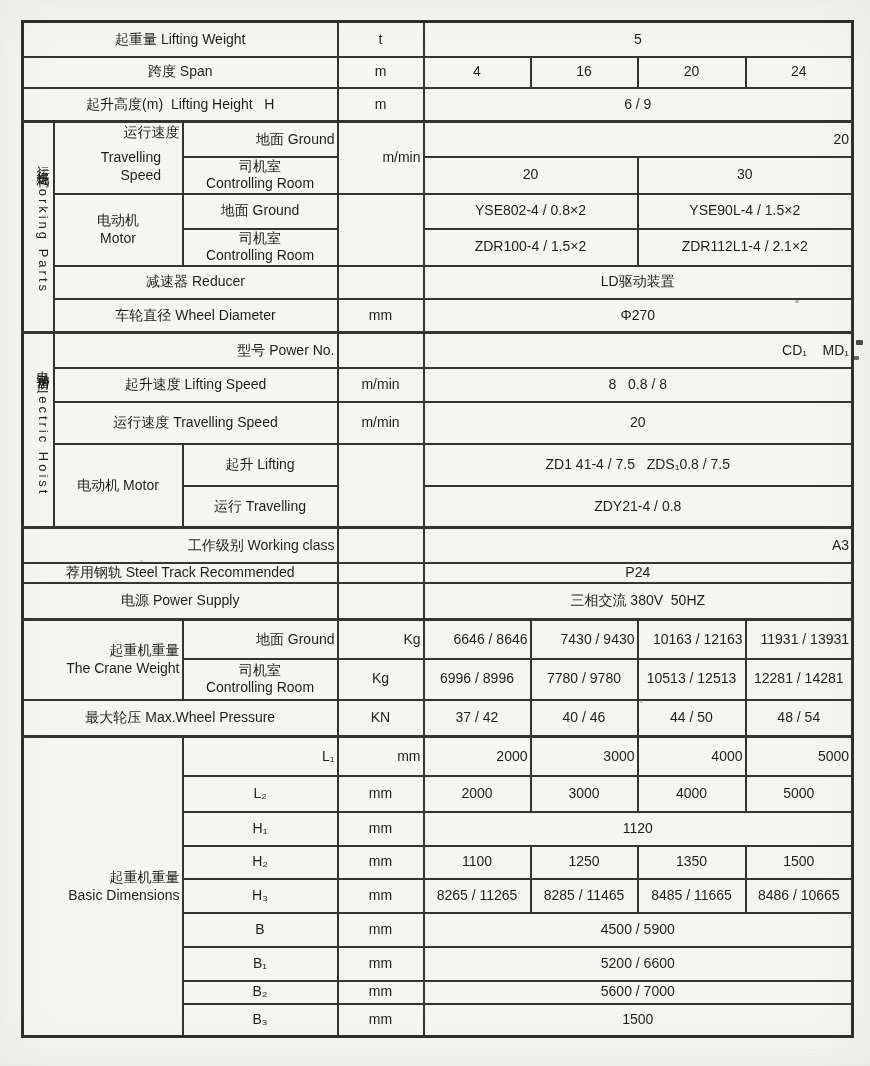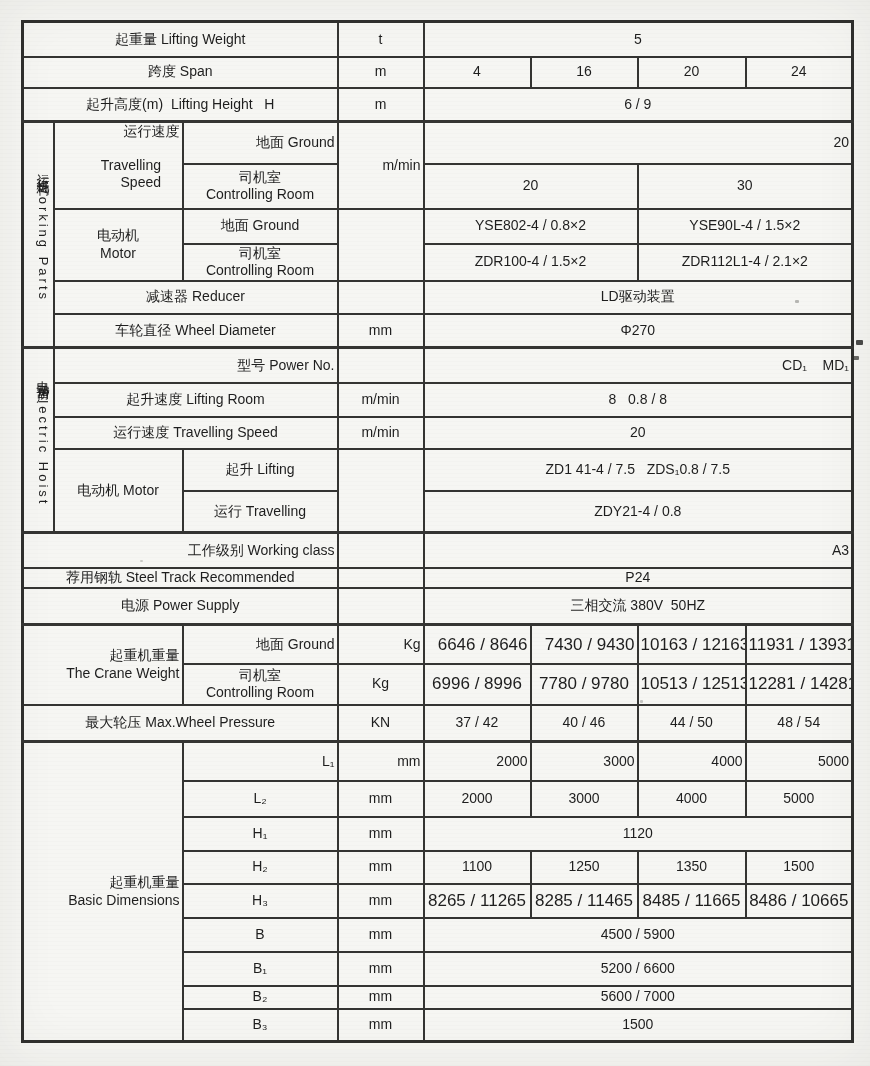--- a/index.html
+++ b/index.html
@@ -38,23 +38,23 @@
   tr.thick td{border-top-width:3px;text-align:right;}
   .vlabel{
     writing-mode:vertical-lr;
     text-orientation:mixed;
     font-size:13px;
     letter-spacing:3px;
     margin:0 auto;
     white-space:pre;
   }
   .line{display:block;}
-  .narrow{display:block;max-width:86px;margin:16px auto;}
+  .narrow{display:block;max-width:86px;margin:8px auto;}
   .pre{white-space:pre;}
-  .sm{font-size:17px;}
+  .sm{font-size:14px;}
   .val{white-space:pre;}
   .speck{position:absolute;border-radius:1px;}
 </style>
 </head>
 <body>
 
 <div class="sheet">
 <table class="spec">
   <colgroup>
     <col style="width:31px">
@@ -142,26 +142,26 @@
   </tr>
 
   <tr style="height:35px" class="thick">
     <td rowspan="5"><span class="vlabel">电动葫芦 Electric Hoist</span></td>
     <td colspan="2">型号 Power No.</td>
     <td></td>
     <td colspan="4" class="val">CD₁    MD₁</td>
   </tr>
 
   <tr style="height:34px">
-    <td colspan="2">起升速度 Lifting Room</td>
+    <td colspan="2">起升速度 Lifting Speed</td>
     <td>m/min</td>
     <td colspan="4" class="val">8   0.8 / 8</td>
   </tr>
 
-  <tr style="height:32px">
+  <tr style="height:42px">
     <td colspan="2">运行速度 Travelling Speed</td>
     <td>m/min</td>
     <td colspan="4" class="val">20</td>
   </tr>
 
   <tr style="height:42px">
     <td rowspan="2">电动机 Motor</td>
     <td>起升 Lifting</td>
     <td rowspan="2"></td>
     <td colspan="4" class="val">ZD1 41-4 / 7.5   ZDS₁0.8 / 7.5</td>

